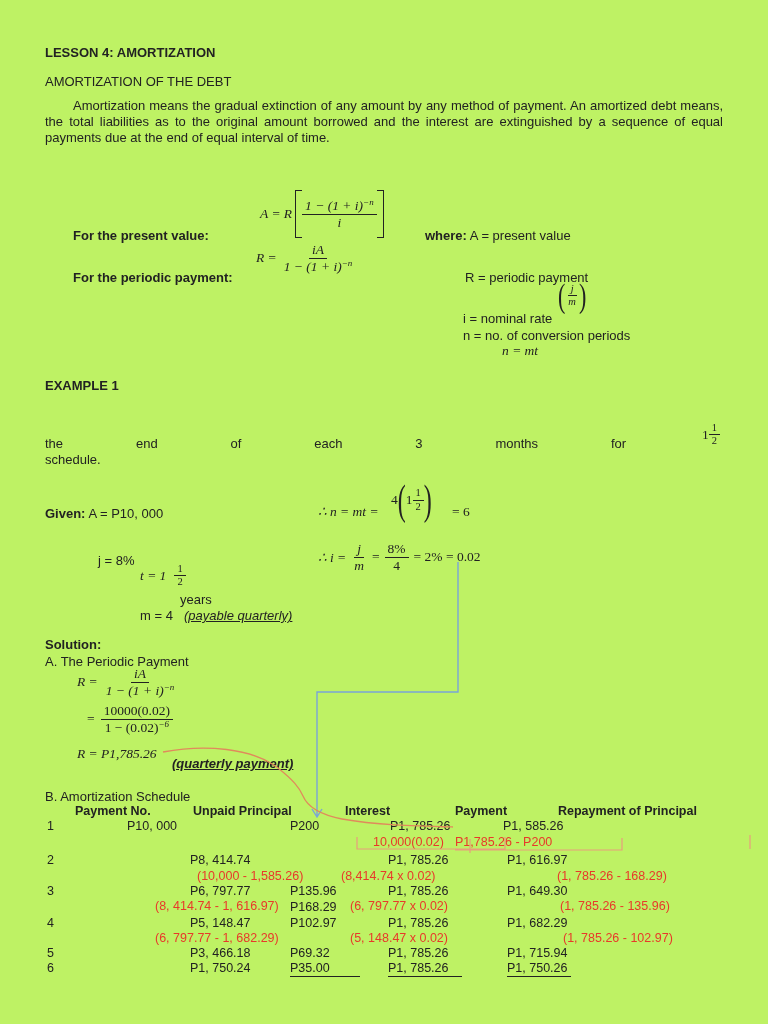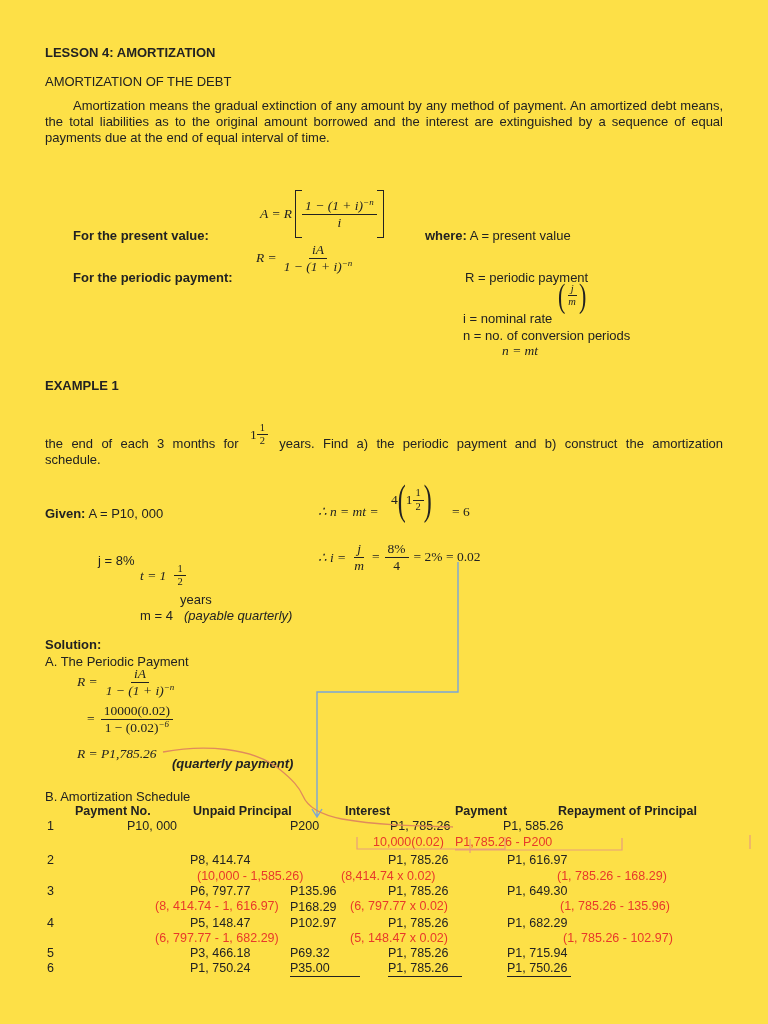--- a/index.html
+++ b/index.html
@@ -1,20 +1,20 @@
 <!DOCTYPE html>
 <html style="--annotation-red: #e8392a; --bracket-orange: #e89d7d; --connector-blue: #7aa5d8; --connector-orange: #e08a5c;"><head>
 <meta charset="utf-8">
 <style>
   html,body{margin:0;padding:0;background:#fff;}
-  .page{position:relative;width:768px;height:1024px;background:#fde047;overflow:hidden;
+  .page{position:relative;width:768px;height:1024px;background:#bef264;overflow:hidden;
         font-family:"Liberation Sans",sans-serif;color:#222;}
   .t{position:absolute;font-size:13px;line-height:1.25;white-space:nowrap;}
   .b{font-weight:bold;}
-  .i{font-style:italic;}
+  .i{font-style:italic;text-decoration:underline;}
   .just{white-space:normal;width:678px;text-align:justify;line-height:15.9px;}
   .ind{text-indent:28px;}
   .jlast{text-align-last:justify;}
   .math{font-family:"Liberation Serif",serif;font-style:italic;font-size:13.5px;}
   .ser{font-family:"Liberation Serif",serif;font-style:normal;font-size:13.5px;}
   .mrow{position:absolute;display:inline-flex;align-items:center;white-space:nowrap;}
   .frac{display:inline-flex;flex-direction:column;align-items:center;text-align:center;}
   .frac .num{display:block;border-bottom:1px solid #222;padding:0 3px;line-height:1.15;}
   .frac .den{display:block;padding:0 3px;line-height:1.15;}
   sup.e{font-size:9px;line-height:0;vertical-align:5px;font-style:italic;}
@@ -79,21 +79,20 @@
   <div class="t b" style="left:45px;top:378px">EXAMPLE 1</div>
   <div class="t just jlast" style="left:45px;top:431px">
     <span>the end of each 3 months for</span>
     <span class="exfrac">
         <span class="ser">1</span>
         <span class="frac ser sm">
           <span class="num">1</span>
           <span class="den">2</span>
         </span>
       </span>
-    <span>years. Find a) the periodic payment and b) construct the amortization</span>
   </div>
   <div class="t" style="left:45px;top:452px">schedule.</div>
 
   <div class="t" style="left:45px;top:506px"><b>Given:</b> <span>A = P10, 000</span></div>
   <div class="t" style="left:98px;top:553px">j = 8%</div>
   <div class="mrow" style="left:140px;top:563px">
     <span class="math" style="margin-right:8px">t = 1</span>
     <span class="frac ser sm">
         <span class="num">1</span>
         <span class="den">2</span>

